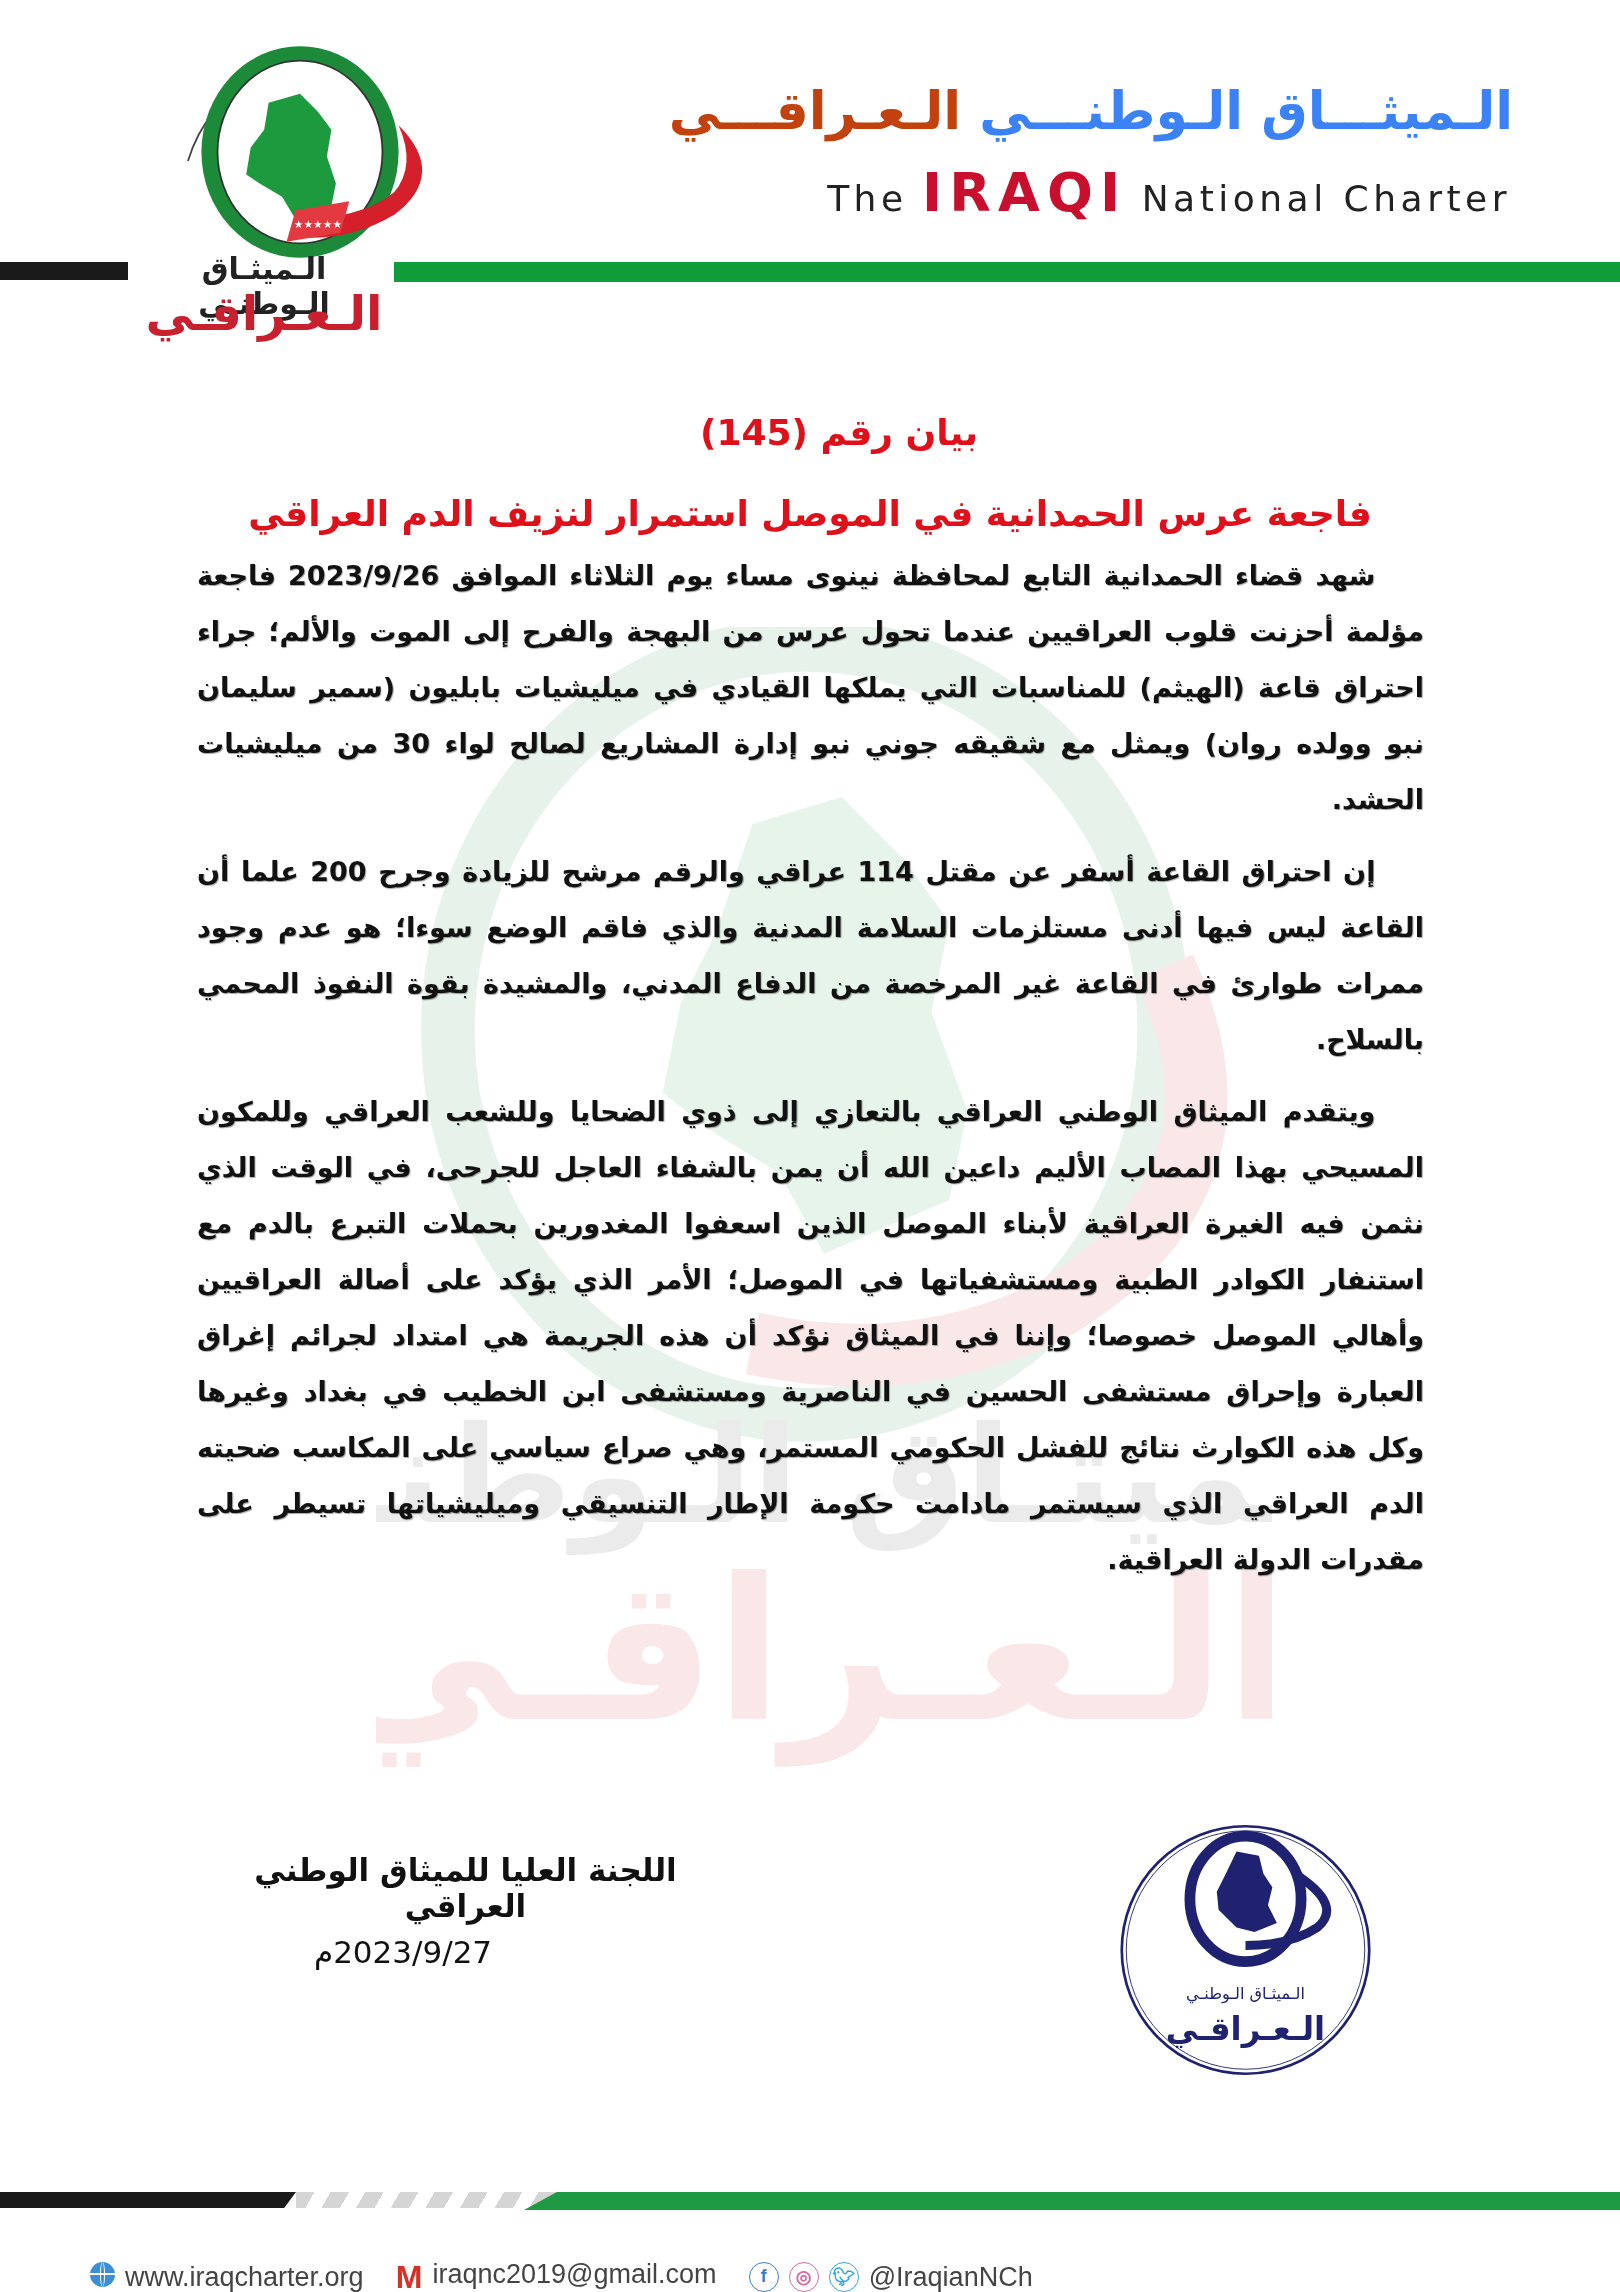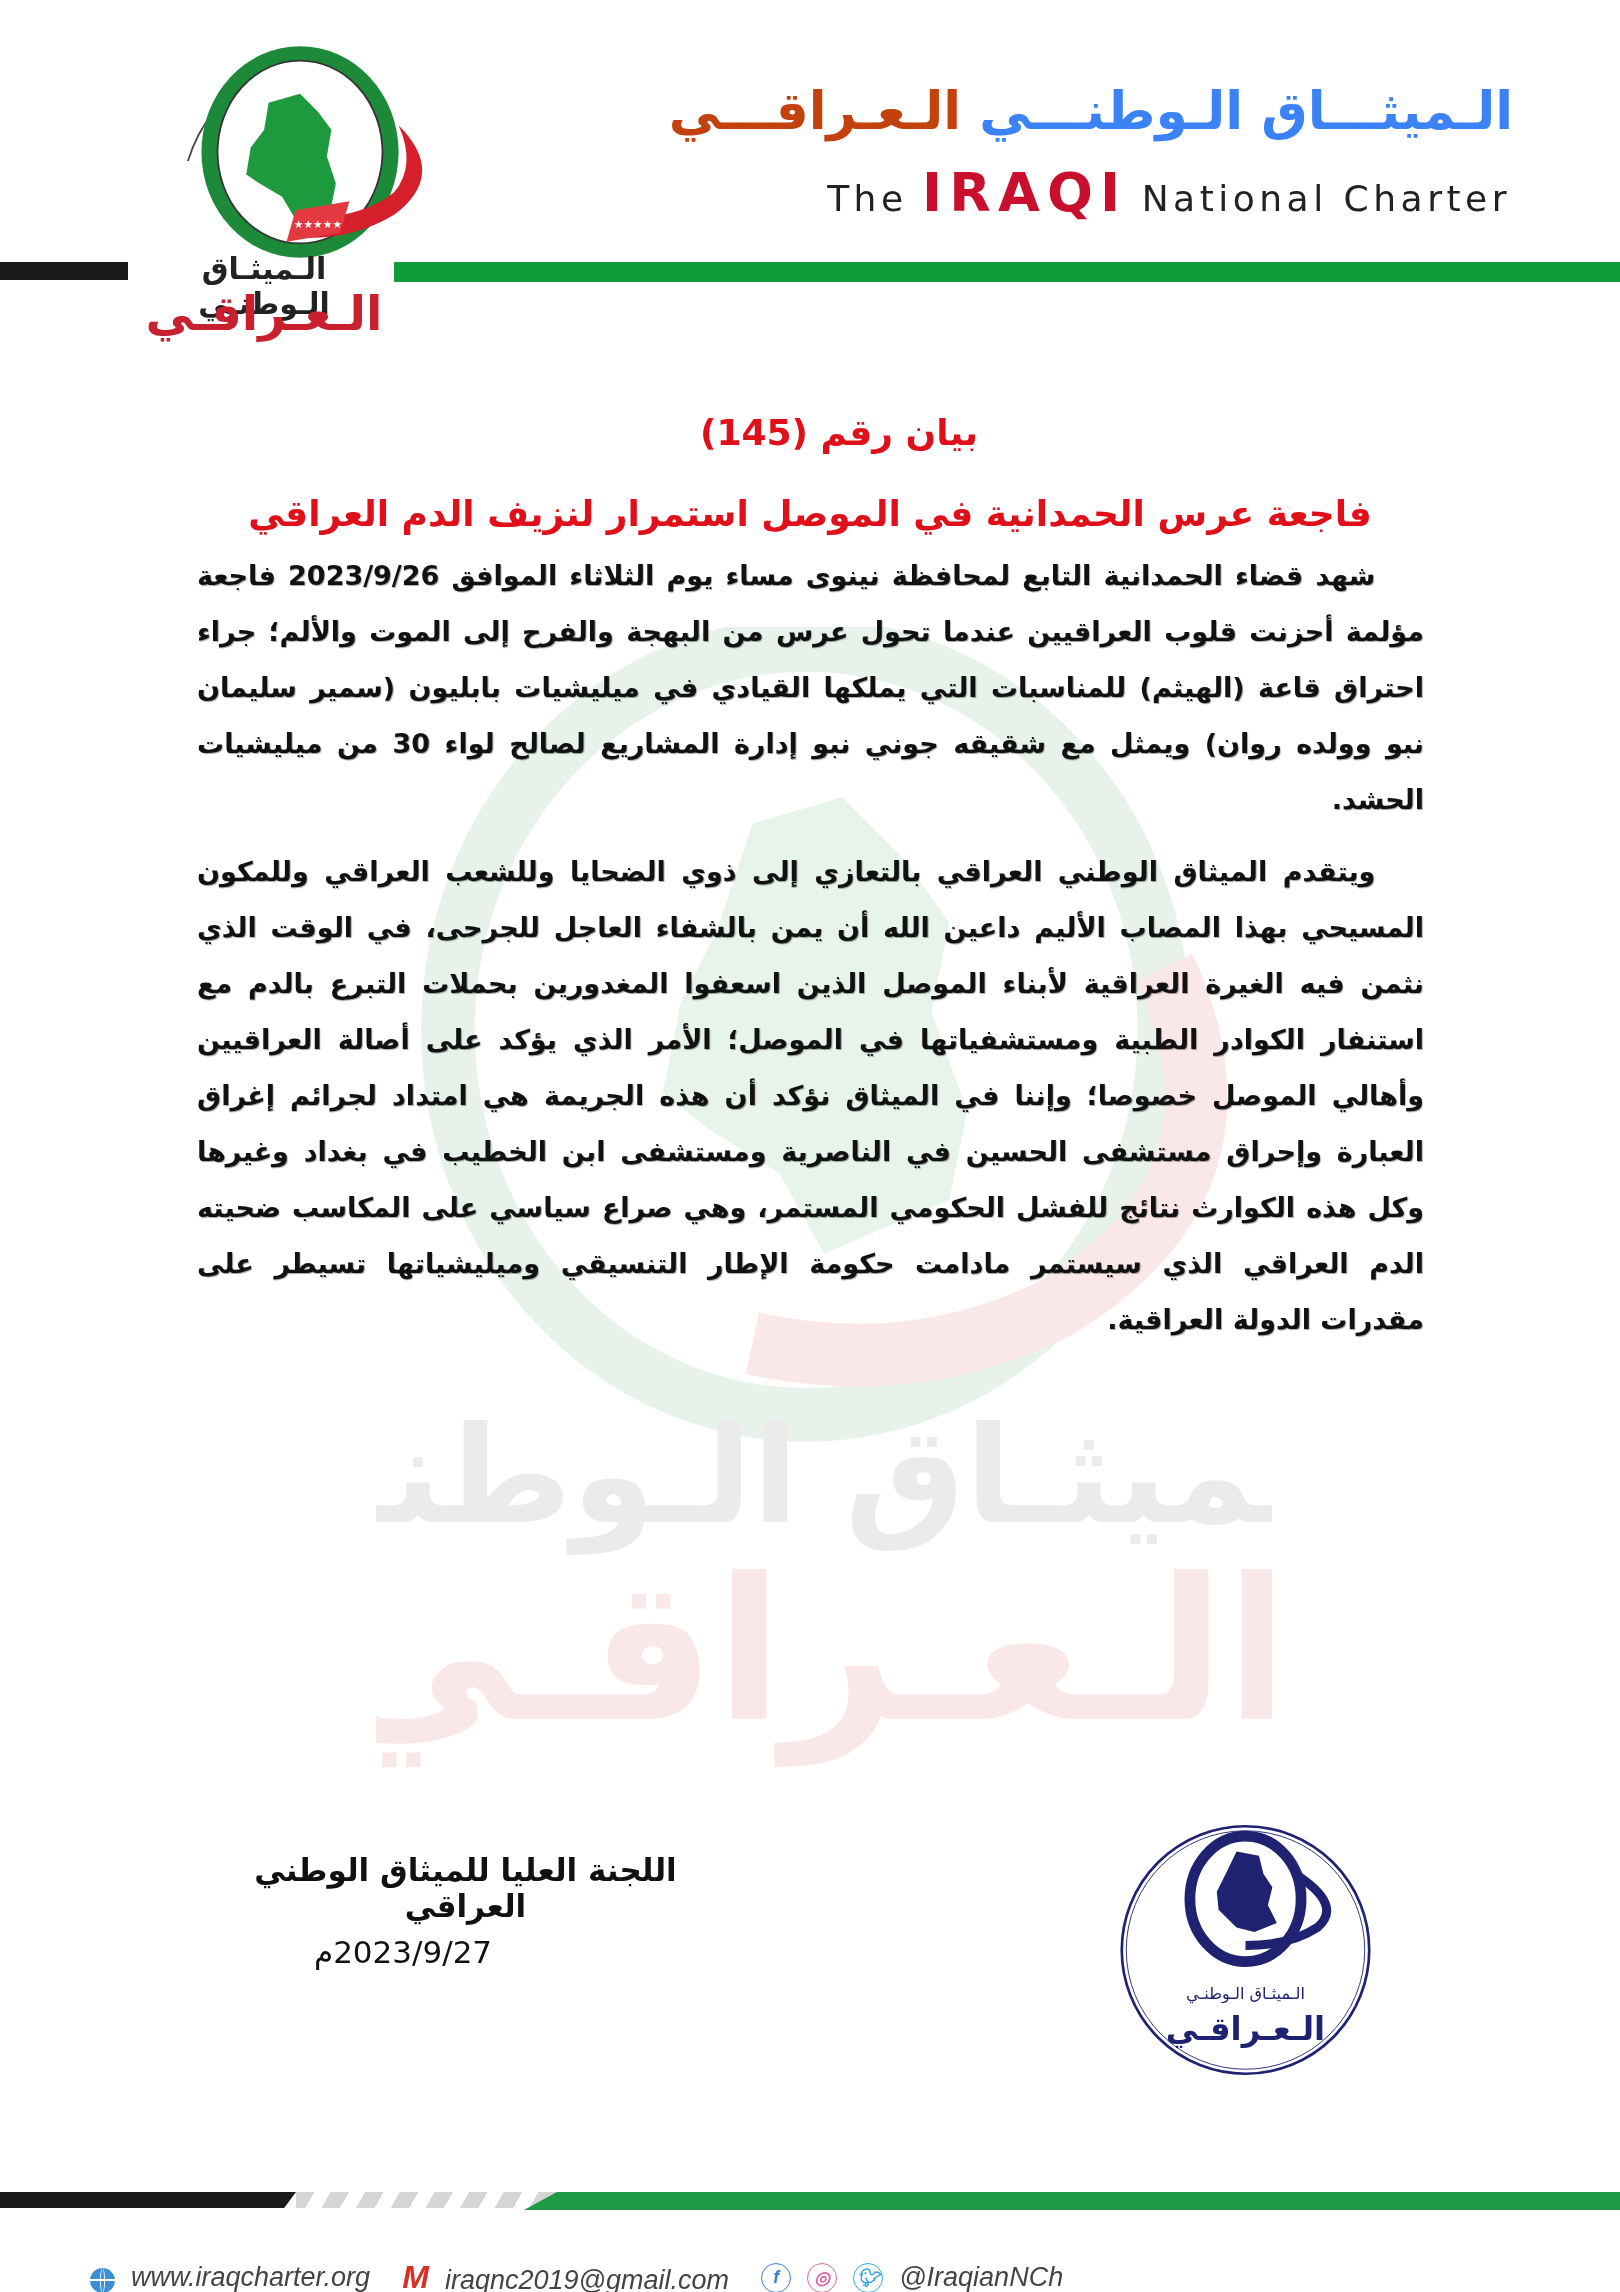--- a/index.html
+++ b/index.html
@@ -45,21 +45,21 @@
 
   .seal { left:1111px; top:1820px; width:269px; height:260px; }
 
   
   .bar-black-bot { left:0; top:2192px; width:296px; height:16px; background:#1a1a1a; clip-path: polygon(0 0, 100% 0, 96% 100%, 0 100%); }
   .bar-stripes { left:296px; top:2192px; width:260px; height:16px;
     background: repeating-linear-gradient(120deg, #d5d5d5 0 16px, #ffffff 16px 30px); }
   .bar-green-bot { left:524px; top:2192px; width:1096px; height:18px; background:#1f9a44; clip-path: polygon(3% 0, 100% 0, 100% 100%, 0 100%); }
 
   .footer { left:90px; top:2259px; height:36px; display:flex; align-items:center; gap:12.5px; font-family:"Liberation Sans", sans-serif; font-size:27px; color:#444; }
-  .footer .item { display:flex; align-items:flex-end; gap:16px; margin-right:19.7px;font-style:italic; }
+  .footer .item { display:flex; align-items:flex-start; gap:10px; margin-right:19.7px; }
   .icon-globe { width:25px; height:25px; border-radius:50%; background:#3a8fd6; position:relative; }
   .icon-globe:before { content:""; position:absolute; left:9.9px; top:0; width:5.4px; height:25px; border-left:1.8px solid #fff; border-right:1.8px solid #fff; border-radius:50%; box-sizing:border-box; }
   .icon-globe:after { content:""; position:absolute; left:0; top:11.6px; width:25px; height:1.8px; background:#fff; }
   .icon-gmail { font-weight:bold; color:#d93025; font-size:32px; font-family:"Liberation Sans", sans-serif; }
   .icon-social { width:30px; height:30px; border-radius:50%; border:1.8px solid; display:flex; align-items:center; justify-content:center; font-size:18px; font-weight:bold; box-sizing:border-box; }
   .icon-fb { border-color:#3b7bd6; color:#3b7bd6; }
   .icon-ig { border-color:#d96aa5; color:#d96aa5; }
   .icon-tw { border-color:#2fa7e0; color:#2fa7e0; }
 </style>
 </head>
@@ -93,20 +93,21 @@
   <path d="M420 220 L520 190 L590 260 L640 330 L620 430 L660 540 L640 640 L500 700 L450 610 L370 560 L320 520 L340 420 L380 340 Z" fill="#1d9a3e"></path>
   <text x="480" y="1000" font-size="150" font-weight="bold" fill="#444" text-anchor="middle">الـميثـاق الـوطنـي</text>
   <text x="480" y="1220" font-size="220" font-weight="bold" fill="#d51f2b" text-anchor="middle">الـعـراقـي</text>
 </svg>
 
 <div class="abs title-num">بيان رقم (145)</div>
 <div class="abs title-main">فاجعة عرس الحمدانية في الموصل استمرار لنزيف الدم العراقي</div>
 
 <div class="abs body-text">
   <p>شهد قضاء الحمدانية التابع لمحافظة نينوى مساء يوم الثلاثاء الموافق 2023/9/26 فاجعة مؤلمة أحزنت قلوب العراقيين عندما تحول عرس من البهجة والفرح إلى الموت والألم؛ جراء احتراق قاعة (الهيثم) للمناسبات التي يملكها القيادي في ميليشيات بابليون (سمير سليمان نبو وولده روان) ويمثل مع شقيقه جوني نبو إدارة المشاريع لصالح لواء 30 من ميليشيات الحشد.</p>
+  <p>إن احتراق القاعة أسفر عن مقتل 114 عراقي والرقم مرشح للزيادة وجرح 200 علما أن القاعة ليس فيها أدنى مستلزمات السلامة المدنية والذي فاقم الوضع سوءا؛ هو عدم وجود ممرات طوارئ في القاعة غير المرخصة من الدفاع المدني، والمشيدة بقوة النفوذ المحمي بالسلاح.</p>
   <p>ويتقدم الميثاق الوطني العراقي بالتعازي إلى ذوي الضحايا وللشعب العراقي وللمكون المسيحي بهذا المصاب الأليم داعين الله أن يمن بالشفاء العاجل للجرحى، في الوقت الذي نثمن فيه الغيرة العراقية لأبناء الموصل الذين اسعفوا المغدورين بحملات التبرع بالدم مع استنفار الكوادر الطبية ومستشفياتها في الموصل؛ الأمر الذي يؤكد على أصالة العراقيين وأهالي الموصل خصوصا؛ وإننا في الميثاق نؤكد أن هذه الجريمة هي امتداد لجرائم إغراق العبارة وإحراق مستشفى الحسين في الناصرية ومستشفى ابن الخطيب في بغداد وغيرها وكل هذه الكوارث نتائج للفشل الحكومي المستمر، وهي صراع سياسي على المكاسب ضحيته الدم العراقي الذي سيستمر مادامت حكومة الإطار التنسيقي وميليشياتها تسيطر على مقدرات الدولة العراقية.</p>
 </div>
 
 <div class="abs sig-1">اللجنة العليا للميثاق الوطني العراقي</div>
 <div class="abs sig-2">2023/9/27م</div>
 
 <svg class="abs seal" viewBox="0 0 300 290">
   <circle cx="150" cy="145" r="138" fill="#fff" stroke="#1e2270" stroke-width="3"></circle>
   <circle cx="150" cy="145" r="133" fill="none" stroke="#1e2270" stroke-width="1"></circle>
   <ellipse cx="150" cy="88" rx="62" ry="70" fill="none" stroke="#1e2270" stroke-width="12"></ellipse>

